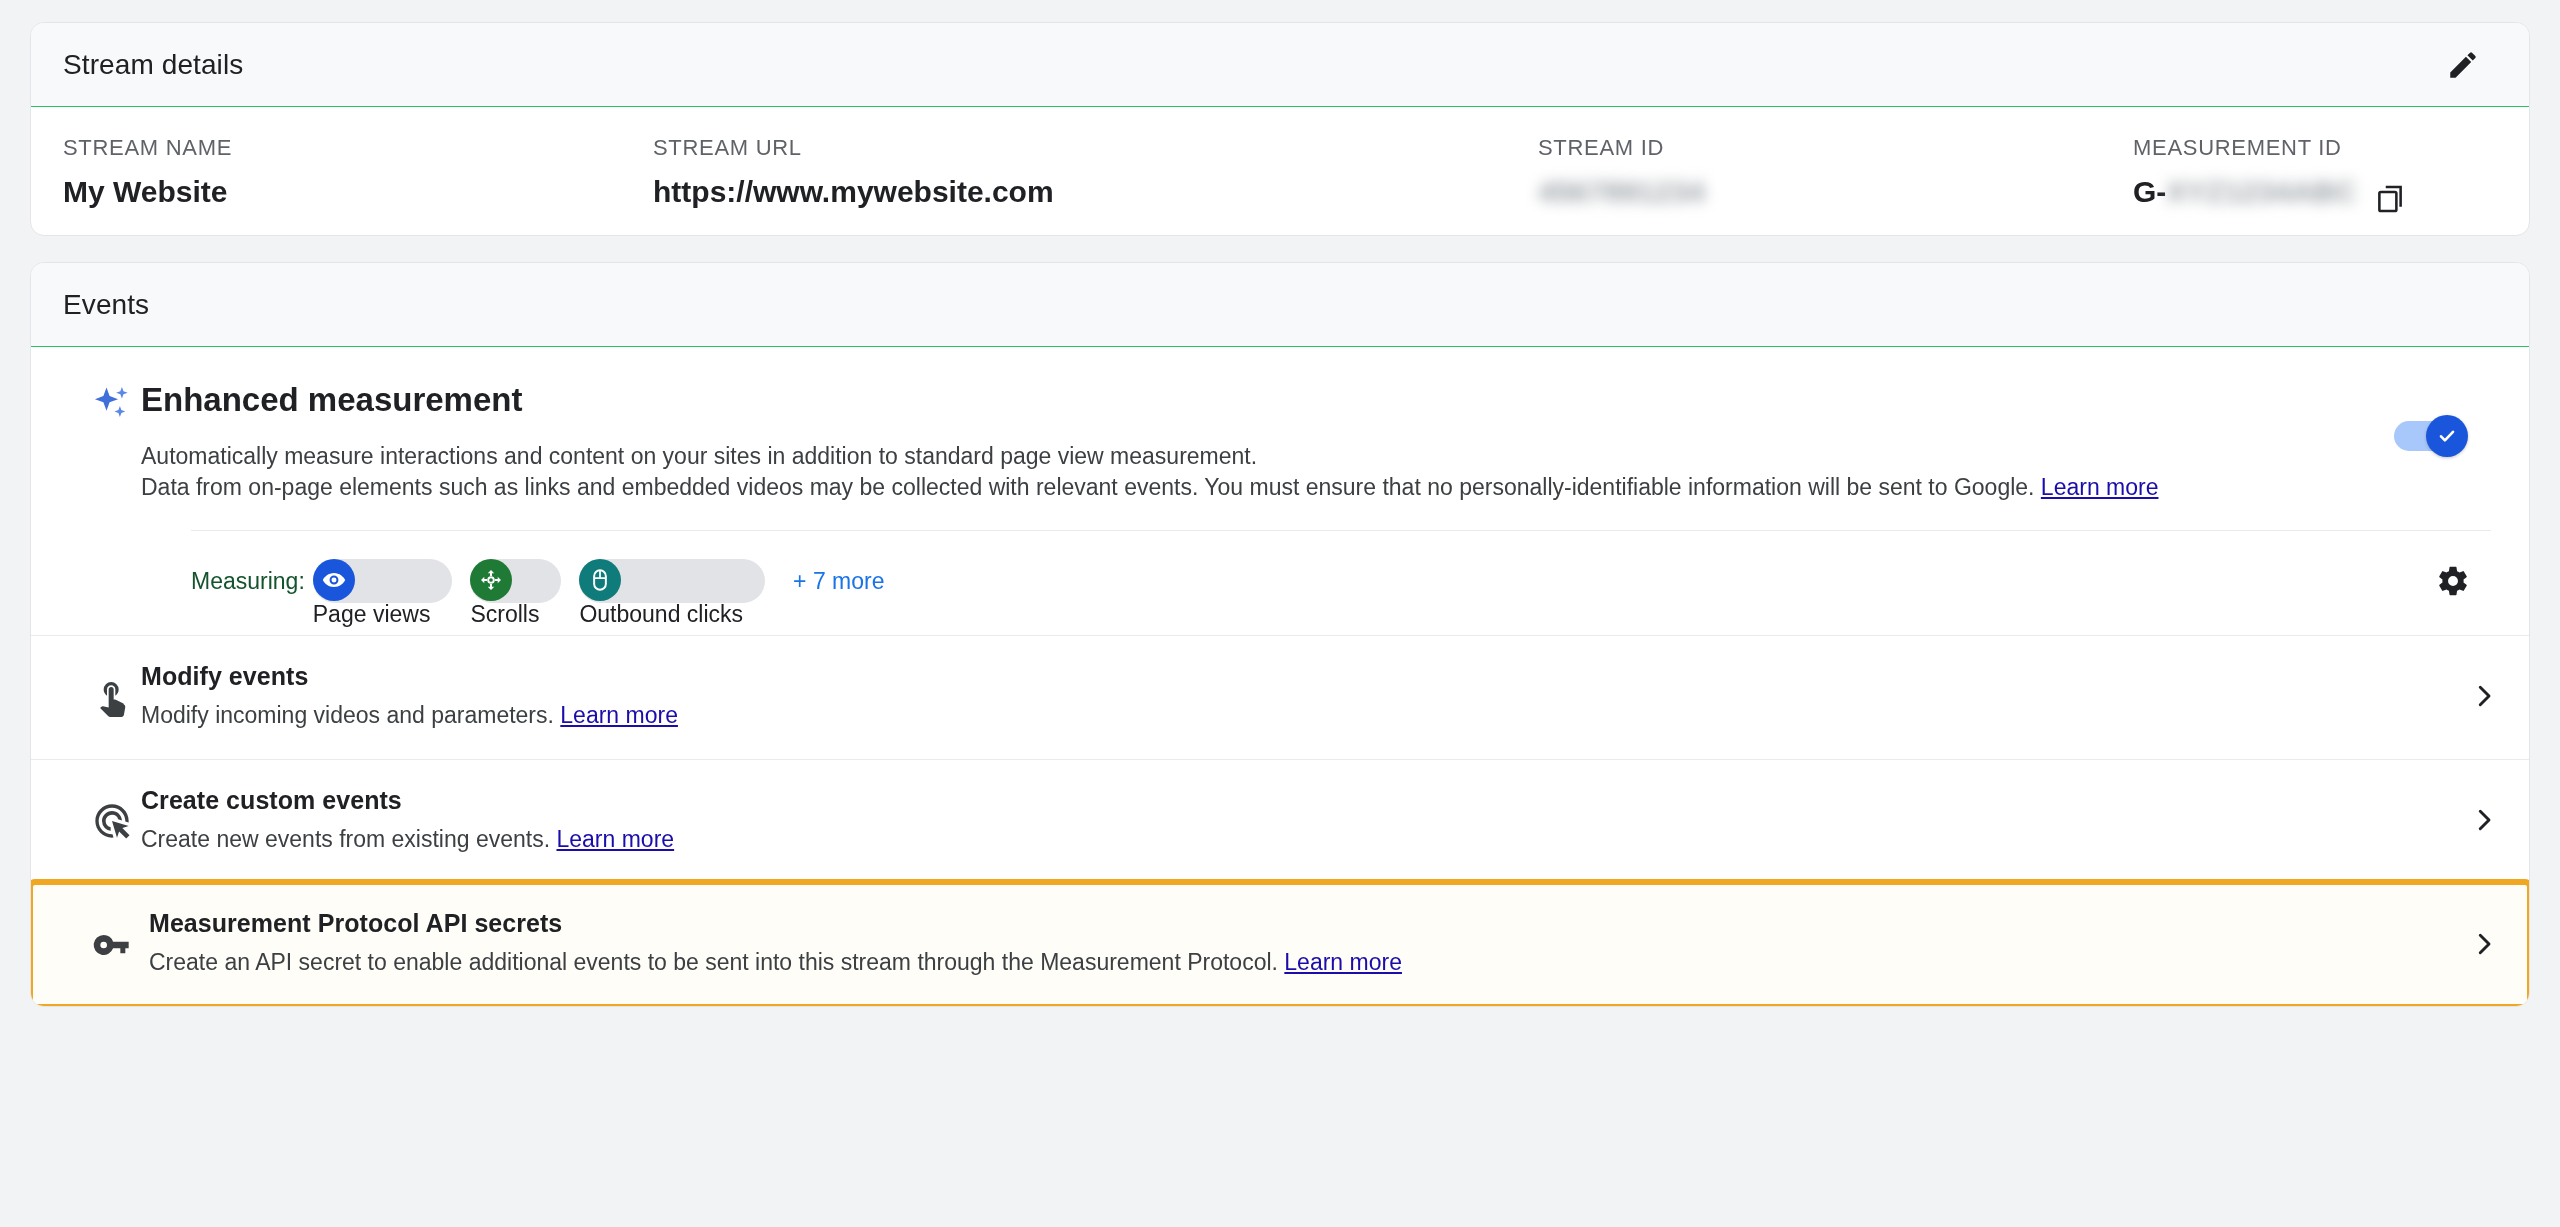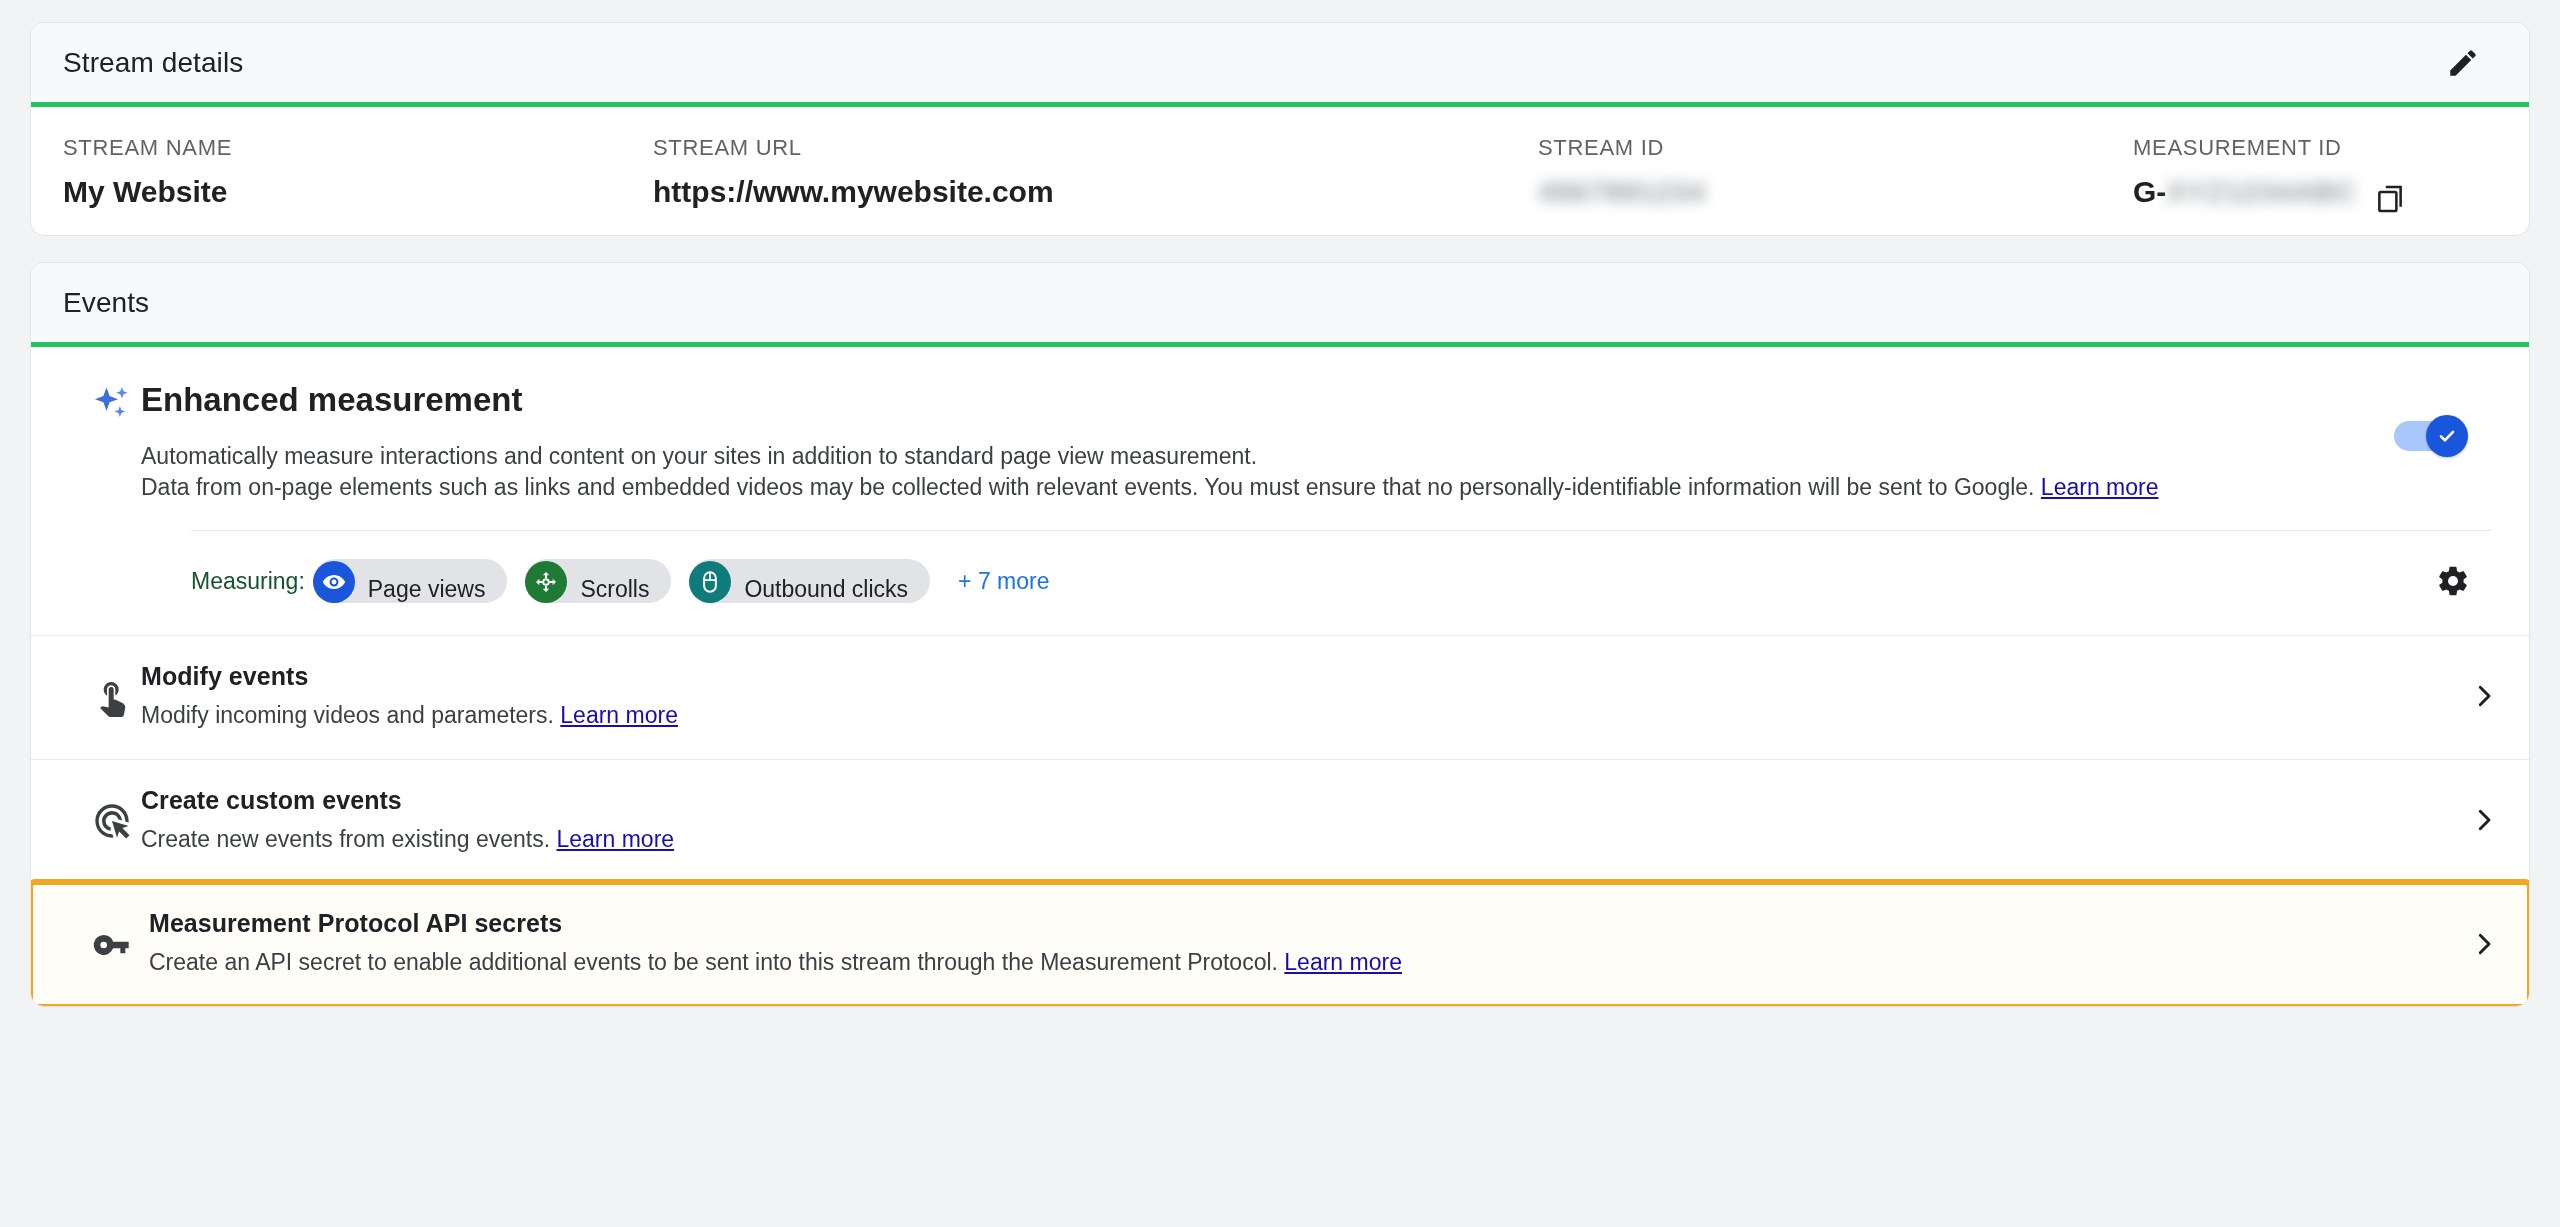--- a/index.html
+++ b/index.html
@@ -15,21 +15,21 @@
 
   
   .card {
     background: #ffffff;
     border: 1px solid #e3e5e8;
     border-radius: 14px;
     overflow: hidden;
   }
   .card-header {
     background: #f8f9fa;
-    border-bottom: 5px solid #22c55e;
+    border-bottom: 1px solid #22c55e;
     height: 84px;
     display: flex;
     align-items: center;
     padding: 0 38px 0 32px;
   }
   .card-header-title {
     font-size: 28px;
     color: #202124;
     font-weight: 400;
     letter-spacing: 0.1px;
@@ -162,26 +162,27 @@
     padding: 22px 38px 26px 160px;
   }
   .measuring-label {
     font-size: 23px;
     color: #14532d;
     margin-right: 8px;
     white-space: nowrap;
   }
   .chip {
     display: flex;
-    align-items: flex-end;
+    align-items: flex-start;
     background: #e1e3e6;
     border-radius: 22px;
     height: 44px;
     padding-right: 22px;
     margin-right: 18px;
+    flex-direction: column;
   }
   .chip-ic {
     width: 42px; height: 42px;
     border-radius: 50%;
     display: flex; align-items: center; justify-content: center;
     margin-right: 13px;
     flex: 0 0 auto;
   }
   .chip-label {
     font-size: 23px;

